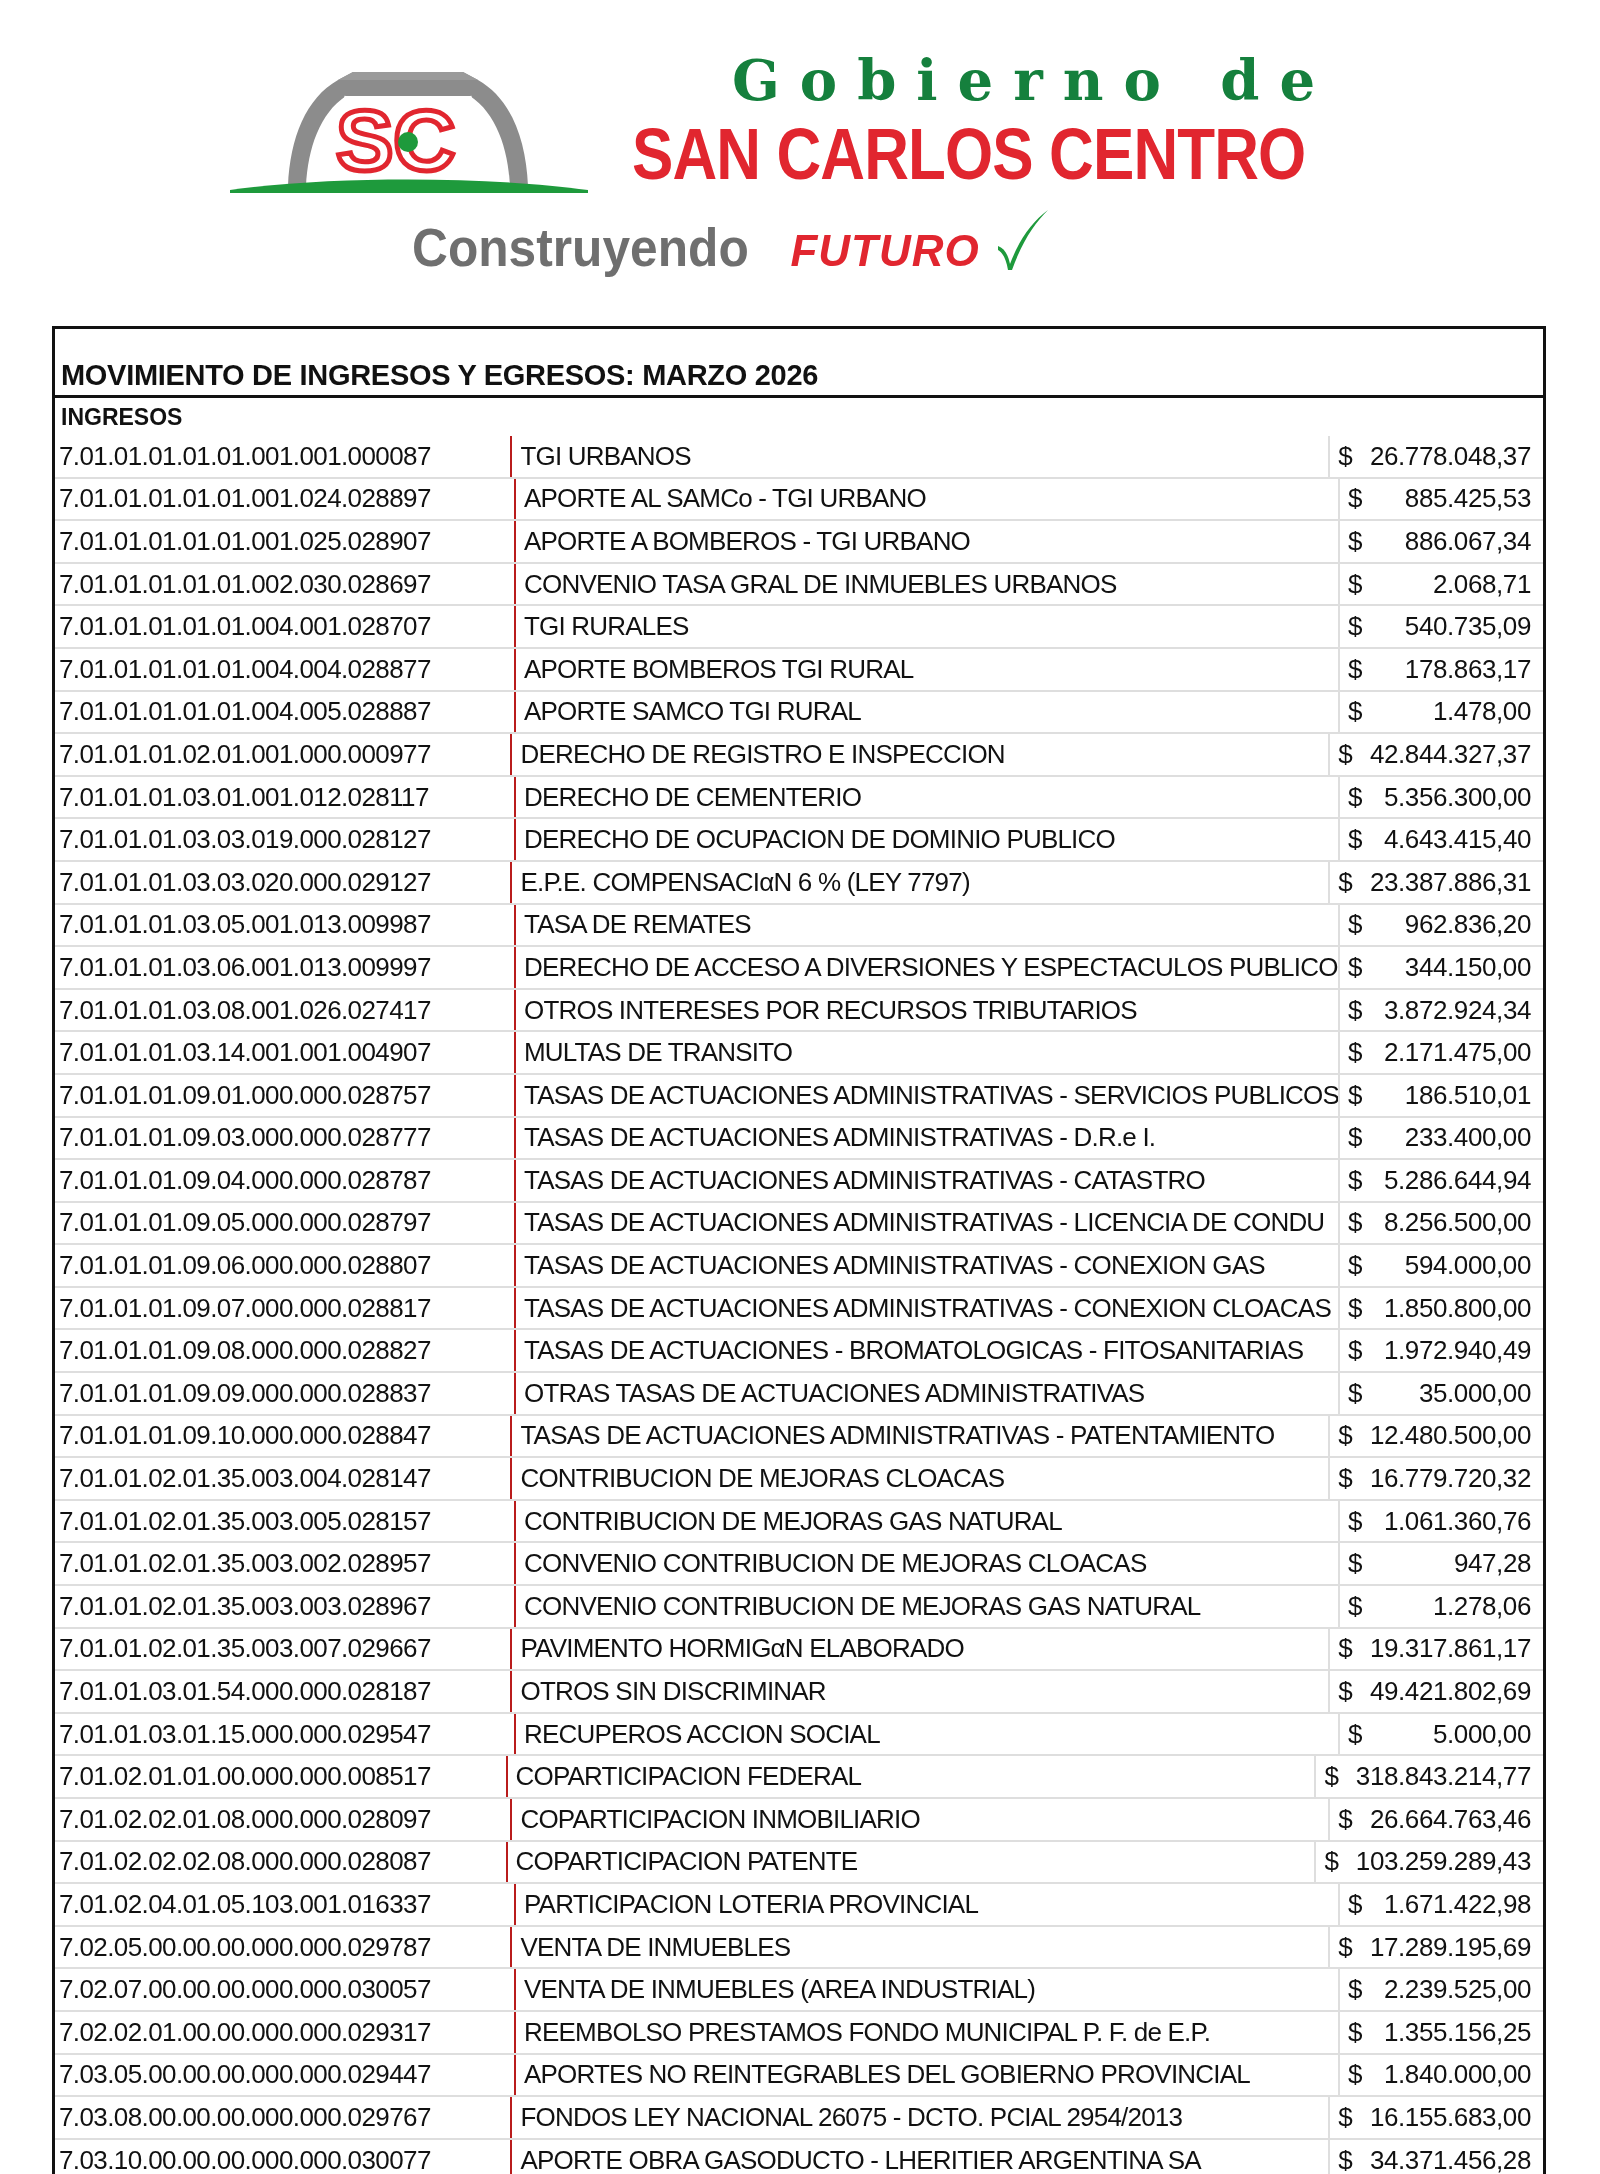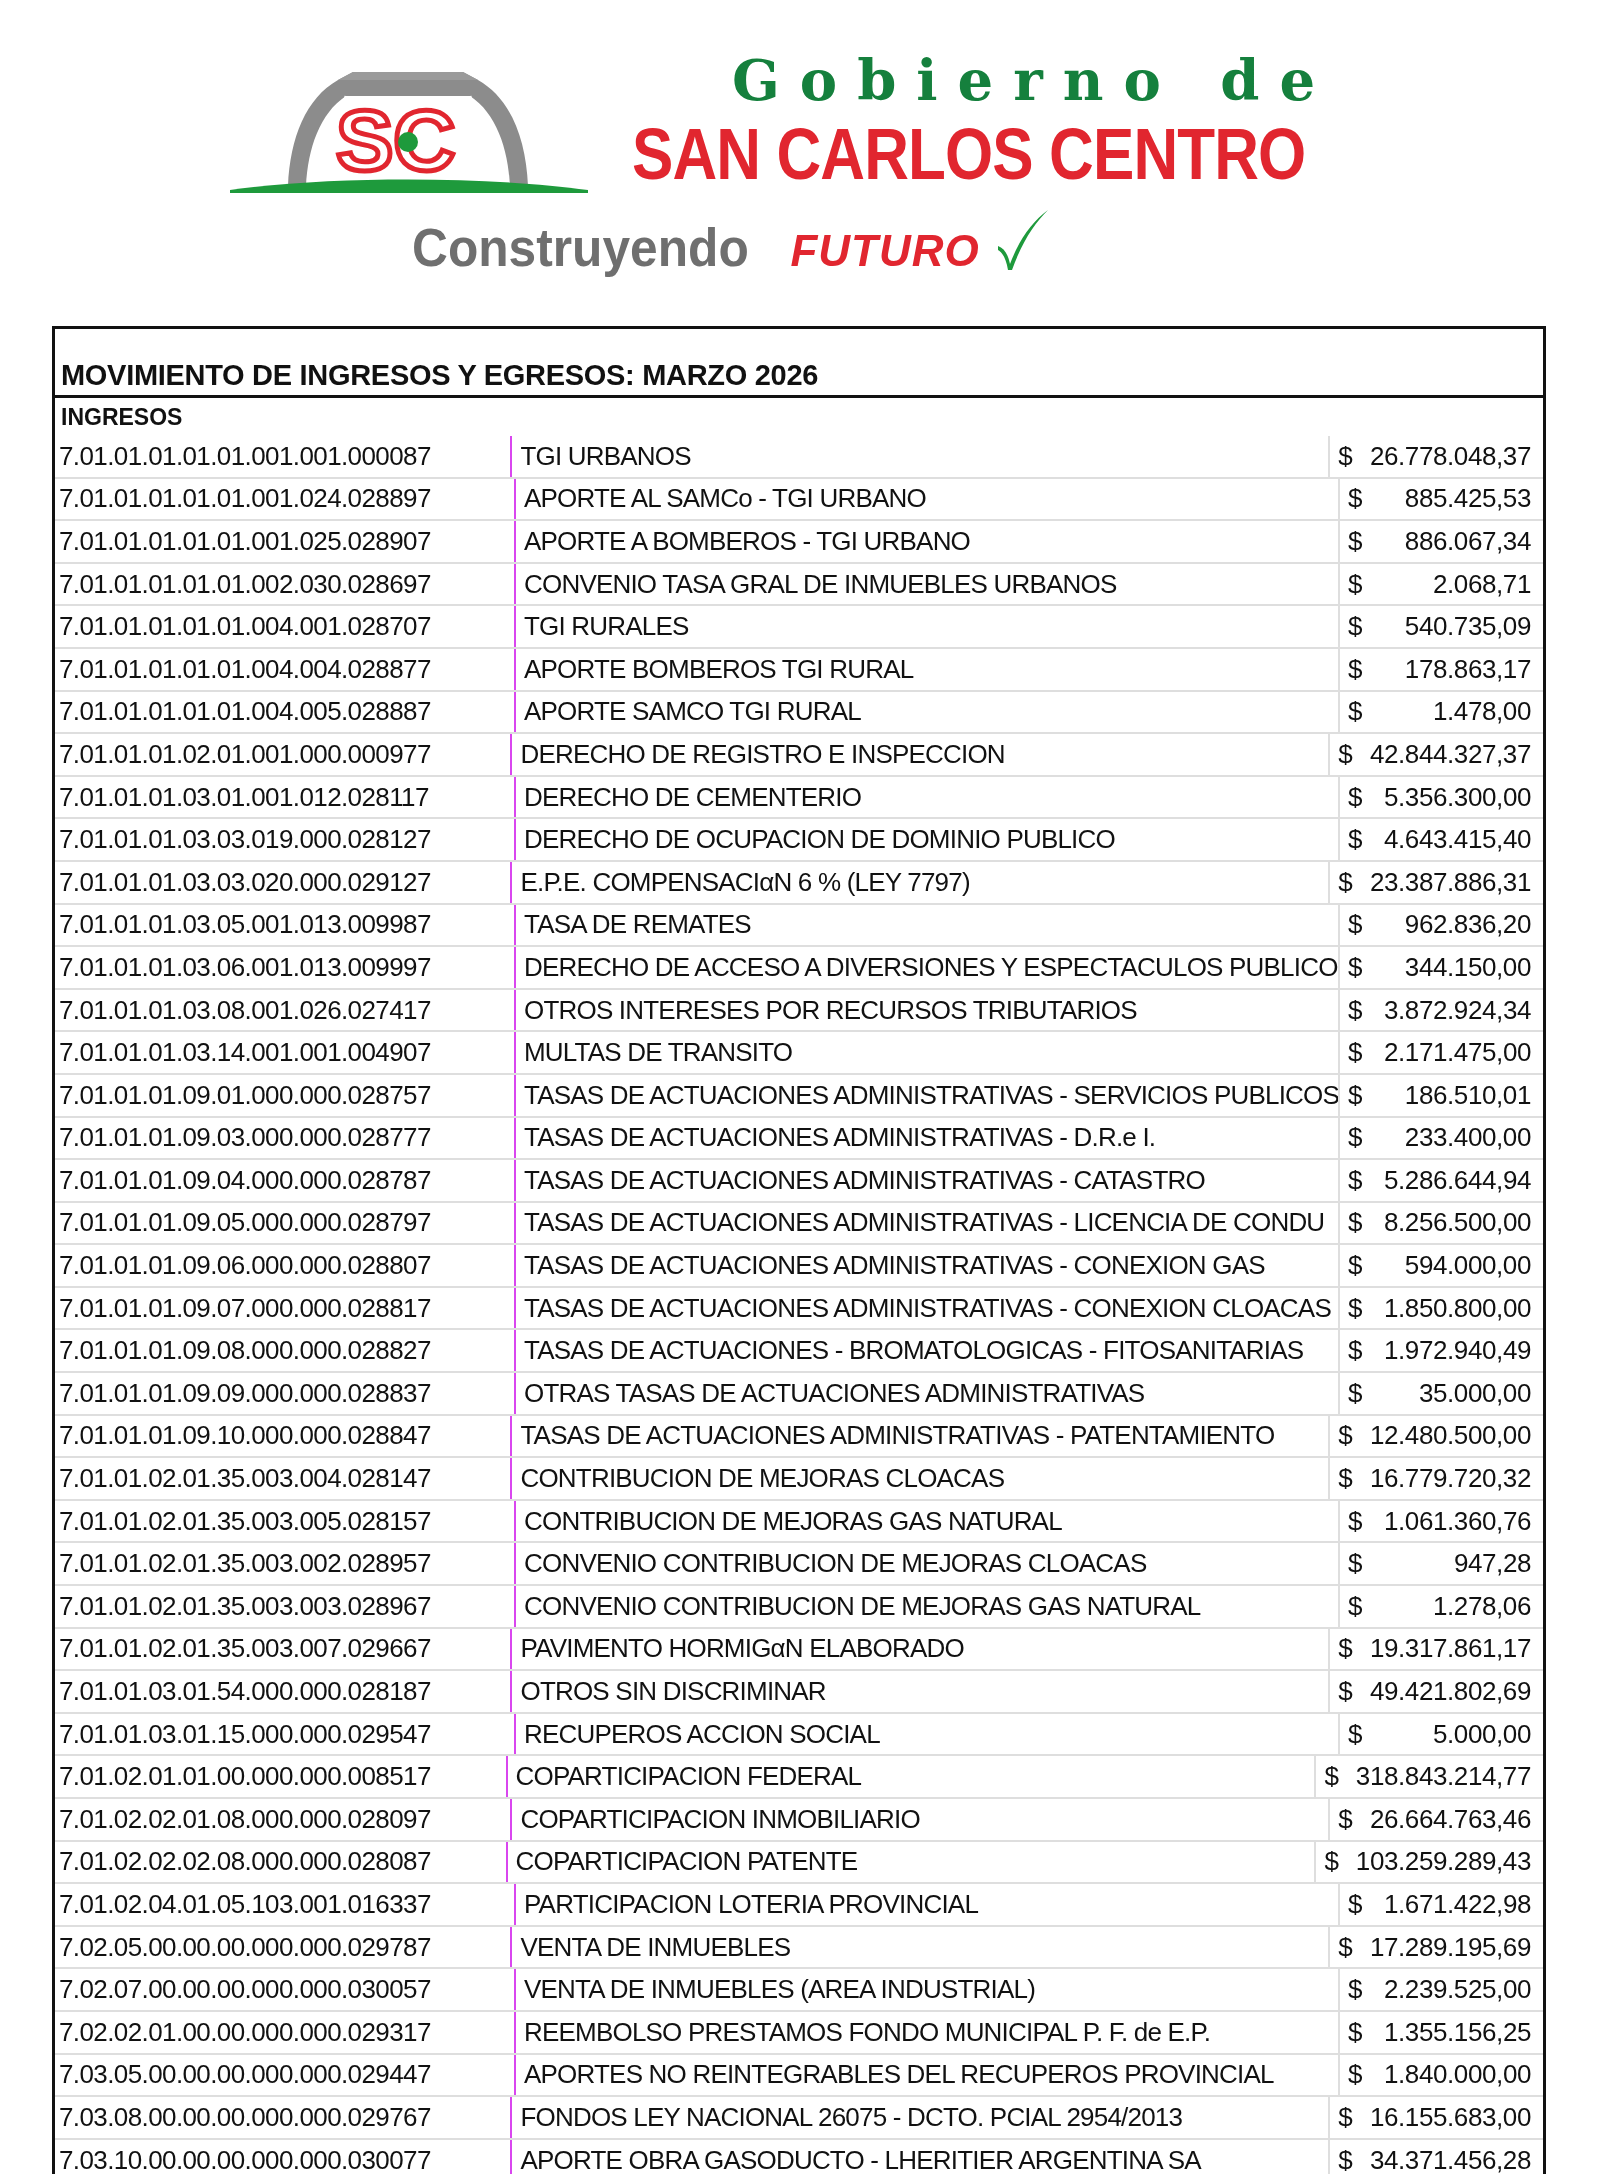--- a/index.html
+++ b/index.html
@@ -14,21 +14,21 @@
   .gov-line3 .c1 { font-family: "Liberation Sans", sans-serif; font-size: 54px; font-weight: bold; color: #6f6f6f; display: inline-block; transform: scaleX(0.92); transform-origin: left; }
   .gov-line3 .c2 { font-family: "Liberation Sans", sans-serif; font-size: 44px; font-weight: bold; color: #e1262f; margin-left: 8px; letter-spacing: 1px; font-style: italic; }
   .gov-line3 .check { display: inline-block; vertical-align: -6px; margin-left: 10px; }
 
   
   .sheet { position: absolute; left: 52px; top: 326px; width: 1494px; border: 3px solid #111; box-sizing: border-box; }
   .title-row { height: 40px; border-bottom: 3px solid #111; display: flex; align-items: center; padding-left: 6px; font-size: 29px; font-weight: bold; letter-spacing: -0.3px; margin-top: 26px; }
   .section-row { height: 38px; display: flex; align-items: center; padding-left: 6px; font-size: 23px; font-weight: bold; }
   .row { display: flex; height: 40.6px; border-top: 2px solid #dedede; align-items: center; font-size: 26px; }
   .row:first-of-type { border-top: none; }
-  .cell-code { width: 461px; padding-left: 4px; box-sizing: border-box; white-space: nowrap; overflow: hidden; letter-spacing: -0.6px; border-right: 2px solid #d946ef; height: 100%; display: flex; align-items: center; }
+  .cell-code { width: 461px; padding-left: 4px; box-sizing: border-box; white-space: nowrap; overflow: hidden; letter-spacing: -0.6px; border-right: 2px solid #b91c1c; height: 100%; display: flex; align-items: center; }
   .cell-desc { width: 824px; padding-left: 8px; box-sizing: border-box; white-space: nowrap; overflow: hidden; border-right: 2px solid #dedede; height: 100%; display: flex; align-items: center; letter-spacing: -0.8px; }
   .cell-cur { width: 40px; padding-left: 8px; box-sizing: border-box; height: 100%; display: flex; align-items: center; }
   .cell-amt { flex: 1; text-align: right; padding-right: 12px; box-sizing: border-box; white-space: nowrap; height: 100%; display: flex; align-items: center; justify-content: flex-end; letter-spacing: -0.4px; }
   .total-row { display: flex; height: 42px; border-top: 3px solid #111; align-items: center; font-size: 25px; font-weight: bold; }
   .total-row .cell-code, .total-row .cell-desc { border-right: 2px solid #dedede; }
 </style>
 </head>
 <body>
 
 <div class="header">
@@ -283,21 +283,21 @@
         <div class="cell-amt">2.239.525,00</div>
       </div>
       <div class="row">
         <div class="cell-code">7.02.02.01.00.00.000.000.029317</div>
         <div class="cell-desc">REEMBOLSO PRESTAMOS FONDO MUNICIPAL P. F. de E.P.</div>
         <div class="cell-cur">$</div>
         <div class="cell-amt">1.355.156,25</div>
       </div>
       <div class="row">
         <div class="cell-code">7.03.05.00.00.00.000.000.029447</div>
-        <div class="cell-desc">APORTES NO REINTEGRABLES DEL RECUPEROS PROVINCIAL</div>
+        <div class="cell-desc">APORTES NO REINTEGRABLES DEL GOBIERNO PROVINCIAL</div>
         <div class="cell-cur">$</div>
         <div class="cell-amt">1.840.000,00</div>
       </div>
       <div class="row">
         <div class="cell-code">7.03.08.00.00.00.000.000.029767</div>
         <div class="cell-desc">FONDOS LEY NACIONAL 26075 - DCTO. PCIAL 2954/2013</div>
         <div class="cell-cur">$</div>
         <div class="cell-amt">16.155.683,00</div>
       </div>
       <div class="row">

